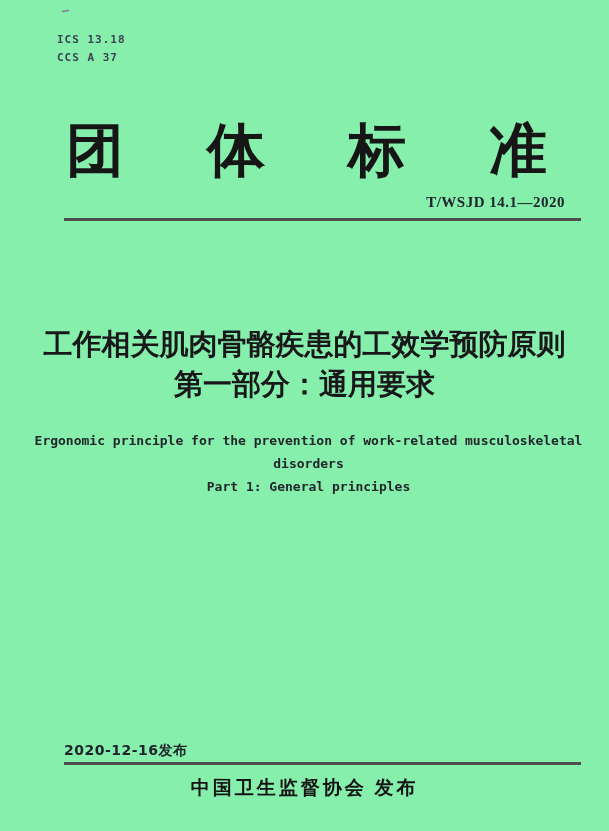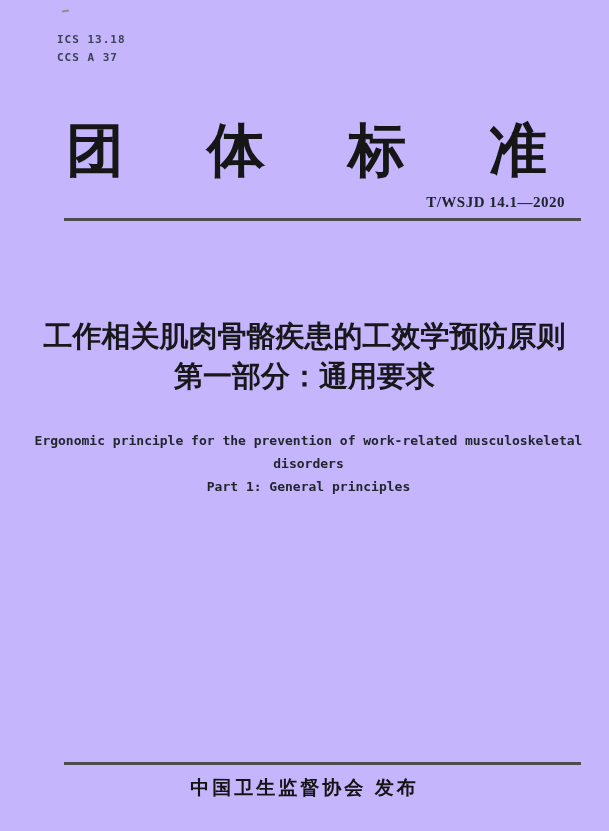--- a/index.html
+++ b/index.html
@@ -1,21 +1,21 @@
 <!DOCTYPE html>
 <html><head>
 <meta charset="utf-8">
 <style>
   * { margin: 0; padding: 0; box-sizing: border-box; }
   html, body { background: #888; }
   .page {
     position: relative;
     width: 609px;
     height: 831px;
-    background: #c4b5fd;
+    background: #86efac;
     margin: 0 auto;
     overflow: hidden;
     font-family: "DejaVu Sans", sans-serif;
     color: #1c1c1c;
   }
   .top-mark {
     position: absolute;
     left: 62px;
     top: 10px;
     width: 7px;
@@ -63,21 +63,21 @@
     width: 517px;
     height: 2.5px;
     background: #4d4d4d;
   }
   .rule-top { top: 218px; }
   .rule-bottom { top: 762px; }
   .title-cn {
     position: absolute;
     left: 0;
     right: 0;
-    top: 316px;
+    top: 324px;
     text-align: center;
     font-size: 29px;
     line-height: 40px;
     font-weight: bold;
     color: #18181a;
     font-family: "DejaVu Sans", sans-serif;
   }
   .title-en {
     position: absolute;
     left: 0;
@@ -106,21 +106,21 @@
   .publisher {
     position: absolute;
     left: 0;
     right: 0;
     top: 775px;
     text-align: center;
     font-size: 19px;
     font-weight: bold;
     letter-spacing: 3px;
     color: #141414;
-    font-family: Liberation Sans, sans-serif;
+    font-family: Liberation Serif, serif;
   }
 </style>
 </head>
 <body>
 
 <div class="page">
 
   <div class="top-mark"></div>
 
   <div class="ics-block">
@@ -144,19 +144,20 @@
     <div>第一部分：通用要求</div>
   </div>
 
   <div class="title-en">
     <div>Ergonomic principle for the prevention of work-related musculoskeletal</div>
     <div>disorders</div>
     <div>Part 1: General principles</div>
   </div>
 
   <div class="date-row">
+    <span>2020-12-16发布</span>
   </div>
 
   <div class="rule rule-bottom"></div>
 
   <div class="publisher">中国卫生监督协会 发布</div>
 
 </div>
 
 </body></html>

